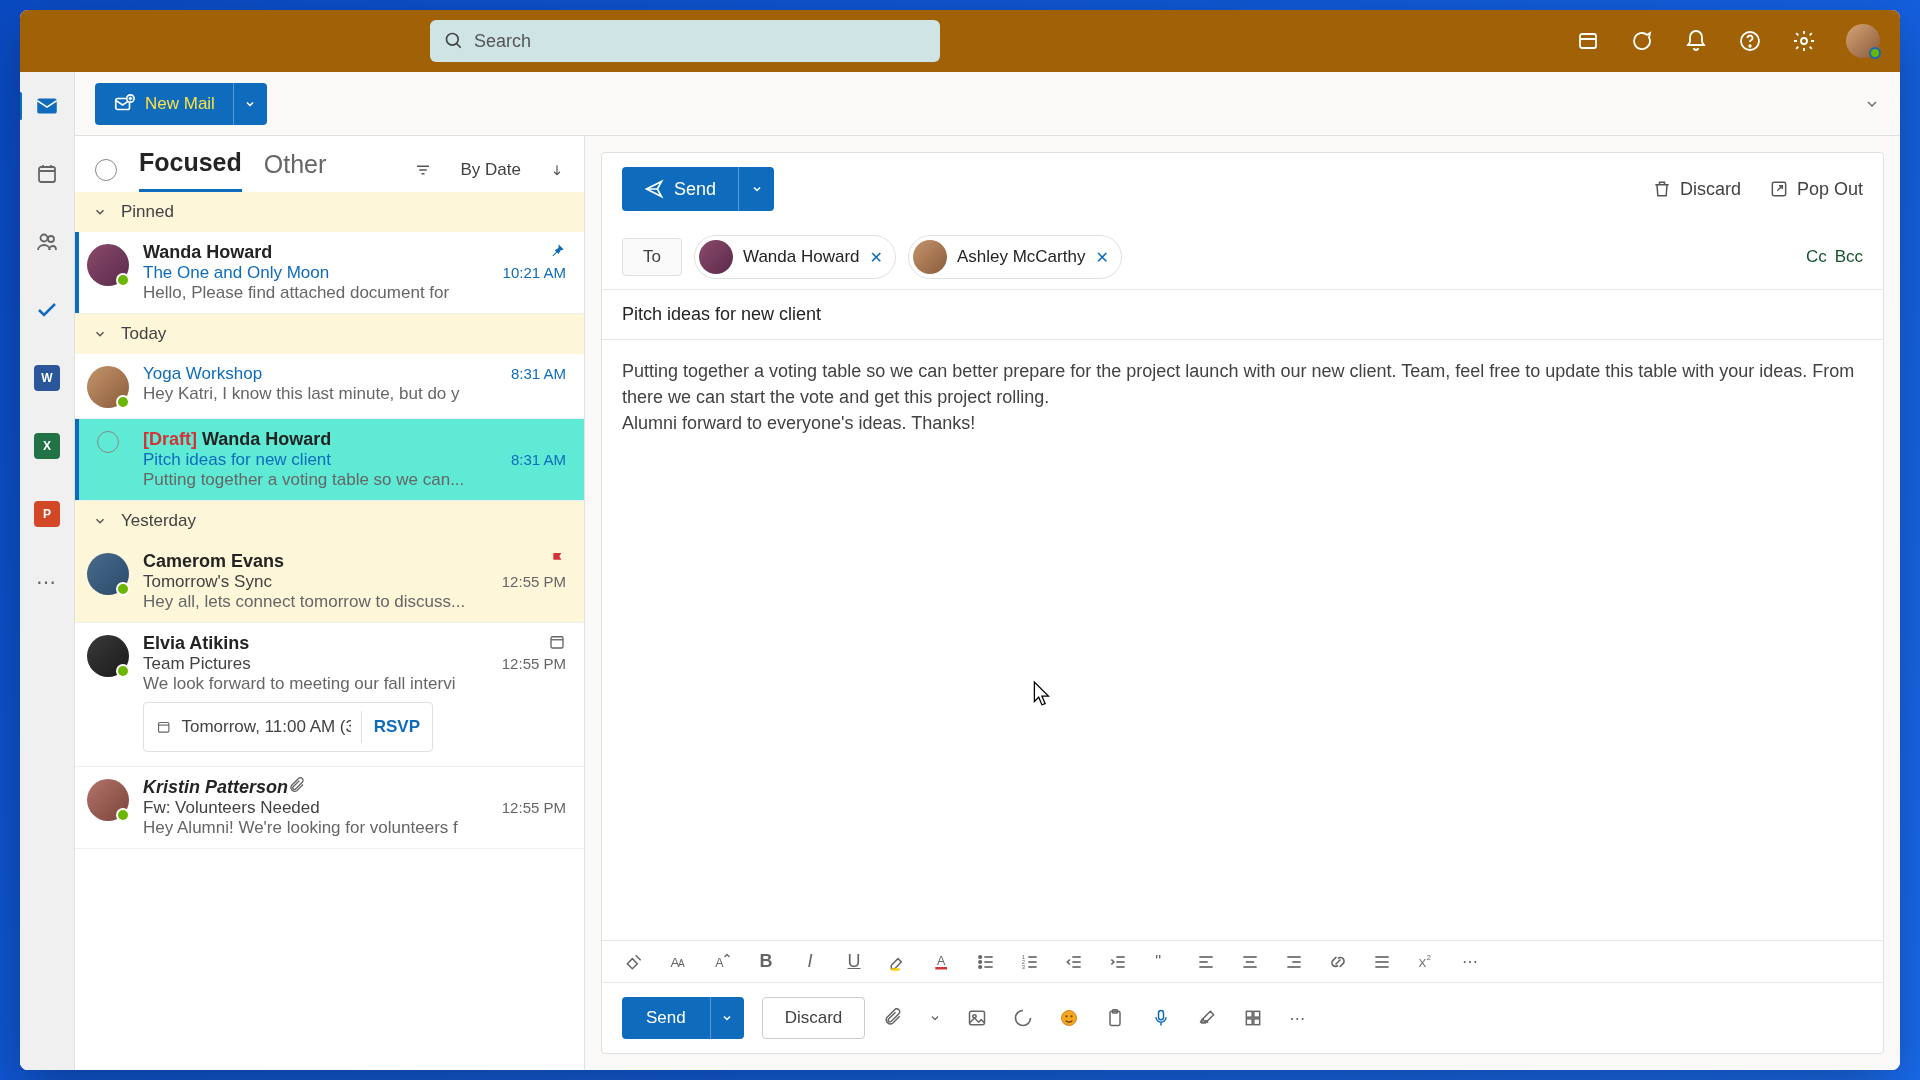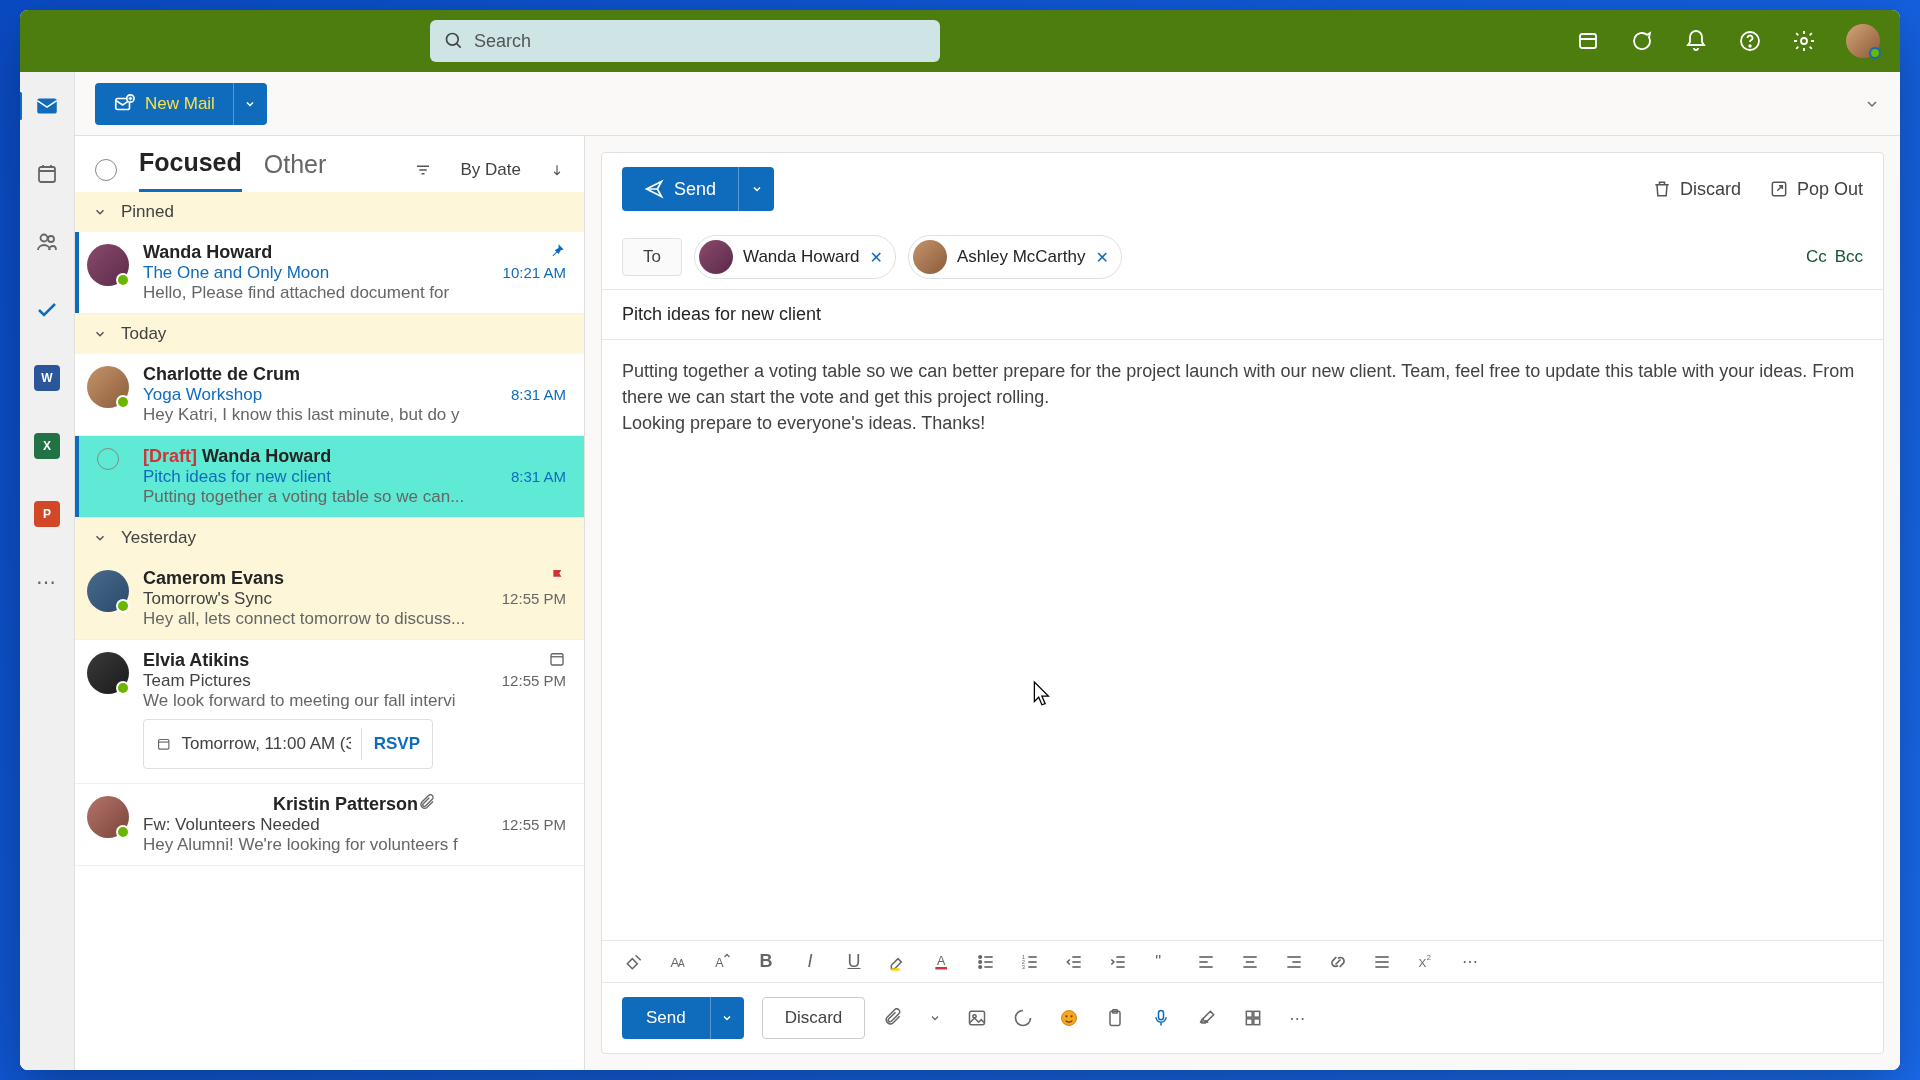--- a/index.html
+++ b/index.html
@@ -1,20 +1,20 @@
 <!DOCTYPE html>
 <html><head>
 <meta charset="utf-8">
 <style>
 * { margin: 0; padding: 0; box-sizing: border-box; font-family: 'Segoe UI', sans-serif; }
 body { background: linear-gradient(135deg, #0a4bc4, #1a6cf0); width: 1920px; height: 1080px; overflow: hidden; display: flex; align-items: center; justify-content: center; }
 .window { width: 1880px; height: 1060px; background: #fff; border-radius: 8px; overflow: hidden; display: flex; flex-direction: column; box-shadow: 0 20px 60px rgba(0,0,0,0.3); }
 
 
-.title-bar { height: 62px; background: #4d7c0f; display: flex; align-items: center; padding: 0 20px; gap: 20px; }
+.title-bar { height: 62px; background: #a16207; display: flex; align-items: center; padding: 0 20px; gap: 20px; }
 .title-spacer { flex: 1; }
 .search-box { width: 510px; height: 42px; background: #cfe4e4; border-radius: 6px; display: flex; align-items: center; padding: 0 14px; gap: 10px; margin-left: 390px; }
 .search-box input { border: none; background: transparent; font-size: 18px; color: #333; flex: 1; outline: none; }
 .search-box input::placeholder { color: #555; }
 .title-icons { display: flex; align-items: center; gap: 30px; color: #fff; }
 .title-icon svg { width: 24px; height: 24px; }
 .avatar-top { width: 34px; height: 34px; border-radius: 50%; background: linear-gradient(135deg,#d4a574,#8b5a3c); position: relative; }
 .status-dot-top { position: absolute; bottom: -1px; right: -1px; width: 12px; height: 12px; background: #6bb700; border: 2px solid #0f6cbd; border-radius: 50%; }
 
 
@@ -286,21 +286,20 @@
                 <path d="M6 9l6 6 6-6"></path>
               </svg>
             <span>Today</span>
           </div>
 
           <div class="msg-item">
             <div class="msg-avatar" style="background:linear-gradient(135deg,#c4946b,#8a5c3a);">
                 <div class="msg-status-dot"></div>
               </div>
             <div class="msg-content">
-              <div class="msg-sender">Charlotte de Crum</div>
               <div class="msg-row2">
                   <span class="msg-subject">Yoga Workshop</span>
                   <span class="msg-time">8:31 AM</span>
                 </div>
               <div class="msg-preview">Hey Katri, I know this last minute, but do y</div>
             </div>
           </div>
 
           <div class="msg-item selected">
             <div class="msg-check-circle"></div>
@@ -366,21 +365,21 @@
                 <span class="rsvp-btn">RSVP</span>
               </div>
             </div>
           </div>
 
           <div class="msg-item">
             <div class="msg-avatar" style="background:linear-gradient(135deg,#b4746b,#7a443a);">
                 <div class="msg-status-dot"></div>
               </div>
             <div class="msg-content">
-              <div style="display:flex;justify-content:center;">
+              <div style="display:flex;justify-content:flex-start;font-style:italic;">
                   <span class="msg-sender">Kristin Patterson</span>
                   <svg width="18" height="18" viewBox="0 0 24 24" fill="none" stroke="#666" stroke-width="1.8">
                     <path d="M20 10l-8 8a5 5 0 0 1-7-7l9-9a3.5 3.5 0 0 1 5 5l-9 9a2 2 0 0 1-3-3l8-8"></path>
                   </svg>
                 </div>
               <div class="msg-row2">
                   <span class="msg-subject plain">Fw: Volunteers Needed</span>
                   <span class="msg-time plain">12:55 PM</span>
                 </div>
               <div class="msg-preview">Hey Alumni! We're looking for volunteers f</div>
@@ -438,21 +437,21 @@
               <span>Bcc</span>
             </div>
           </div>
 
           <div class="subject-row">
             <input value="Pitch ideas for new client" style="">
           </div>
 
           <div class="body-area">
             <p>Putting together a voting table so we can better prepare for the project launch with our new client. Team, feel free to update this table with your ideas. From there we can start the vote and get this project rolling.</p>
-            <p>Looking prepare to everyone's ideas. Thanks!</p>
+            <p>Alumni forward to everyone's ideas. Thanks!</p>
             <svg class="cursor-arrow" width="22" height="28" viewBox="0 0 20 26">
                 <path d="M2 2l0 18 4-4 3 7 3-1-3-7 6 0z" fill="#fff" stroke="#000" stroke-width="1.2"></path>
               </svg>
           </div>
 
           <div class="format-bar">
             <span class="fmt">
                 <svg width="20" height="20" viewBox="0 0 24 24" fill="none" stroke="#666" stroke-width="1.8">
                   <path d="M4 14l6-6 6 6-6 6z"></path>
                   <path d="M14 4l6 6"></path>

